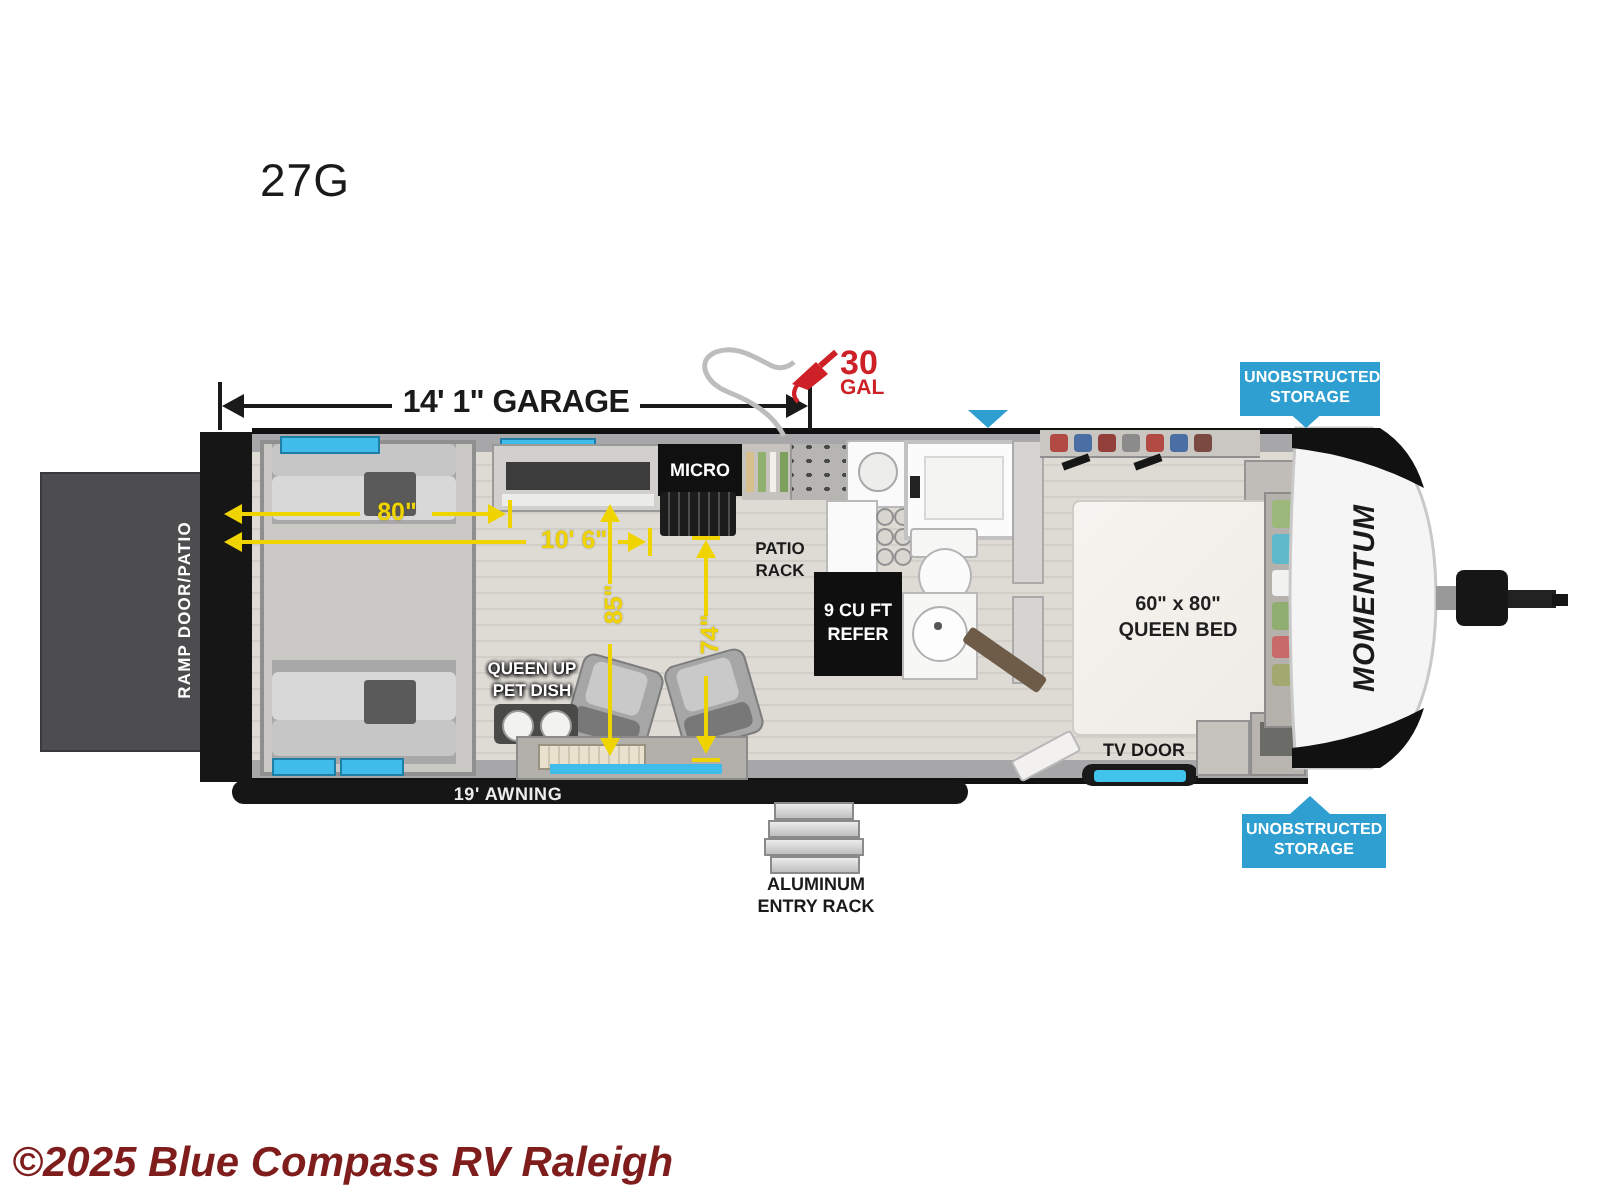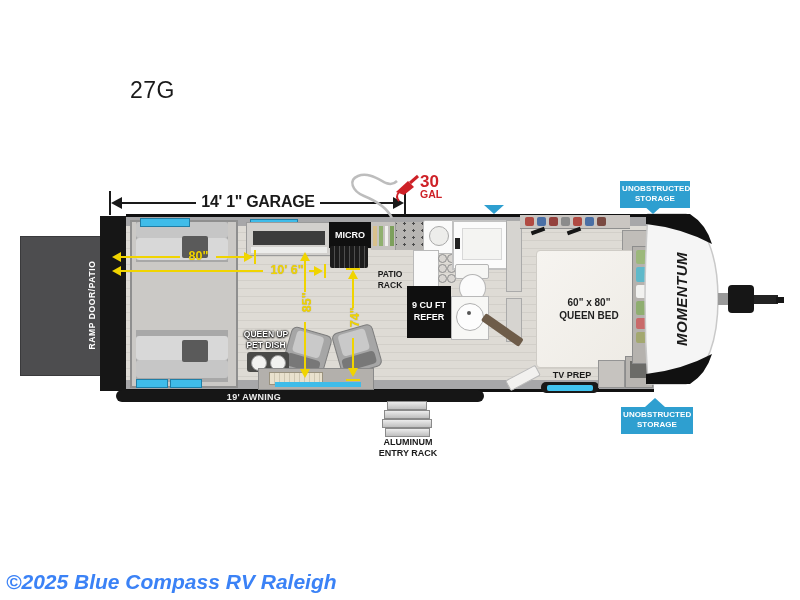--- a/index.html
+++ b/index.html
@@ -118,21 +118,21 @@
   <div class="abs" style="left:531px;top:229px;width:14px;height:4px;background:#161616;transform:rotate(-20deg);"></div>
   <div class="abs" style="left:567px;top:229px;width:14px;height:4px;background:#161616;transform:rotate(-20deg);"></div>
   <div class="abs" style="left:622px;top:230px;width:26px;height:26px;background:#c0bdb9;border:1px solid #949494;"></div>
   <div class="abs" style="left:536px;top:250px;width:104px;height:116px;background:linear-gradient(135deg,#f6f4f0,#eeebe5);
               border:1px solid #cfccc6;border-radius:4px;display:flex;align-items:center;justify-content:center;">
     <div class="abs" style="left:99px;top:24px;width:4px;height:16px;background:#333;"></div>
     <div class="abs" style="left:99px;top:78px;width:4px;height:16px;background:#333;"></div>
     <span style="font-size:10px;font-weight:700;color:#1f1f1f;text-align:center;white-space:pre-line;line-height:1.3;">60" x 80"
 QUEEN BED</span>
   </div>
-  <div class="lbl" style="left:550px;top:370px;width:44px;font-size:9px;">TV PREP</div>
+  <div class="lbl" style="left:550px;top:370px;width:44px;font-size:9px;">TV DOOR</div>
   <div class="abs" style="left:541px;top:382px;width:58px;height:11px;background:#191919;border-radius:5px;">
     <div class="abs" style="left:6px;top:2.5px;width:46px;height:6px;background:#41c3ee;border-radius:2px;"></div>
   </div>
   <div class="abs" style="left:506px;top:372px;width:32px;height:10px;background:#f2f1ef;border:1px solid #b9b9b9;border-radius:2px;transform:rotate(-28deg);"></div>
   <div class="abs" style="left:598px;top:360px;width:25px;height:26px;background:#c6c3bf;border:1px solid #949494;"></div>
   <div class="abs" style="left:625px;top:356px;width:26px;height:30px;background:#b8b5b1;border:1px solid #8c8c8c;">
     <div class="abs" style="left:4px;top:4px;width:17px;height:17px;background:#6b6b68;"></div>
   </div>
 
   <div class="abs" style="left:632px;top:246px;width:26px;height:118px;background:#b5b2ae;border:1px solid #8c8c8c;
@@ -244,14 +244,14 @@
   <div class="tri" style="left:484px;top:205px;border-left:10px solid transparent;border-right:10px solid transparent;border-top:9px solid #2E9FD0;"></div>
 
   <div class="badge" style="left:620px;top:181px;width:66px;font-size:8px;">UNOBSTRUCTED
 STORAGE</div>
   <div class="tri" style="left:643px;top:205px;border-left:10px solid transparent;border-right:10px solid transparent;border-top:9px solid #2E9FD0;"></div>
 
   <div class="tri" style="left:645px;top:398px;border-left:10px solid transparent;border-right:10px solid transparent;border-bottom:9px solid #2E9FD0;"></div>
   <div class="badge" style="left:621px;top:407px;width:68px;font-size:8px;">UNOBSTRUCTED
 STORAGE</div>
 
-  <div style="position:absolute;left:6px;top:570px;font-size:21px;font-weight:700;font-style:italic;color:#3b82f6;text-align:right;">©2025 Blue Compass RV Raleigh</div>
+  <div style="position:absolute;left:6px;top:570px;font-size:21px;font-weight:700;font-style:italic;color:#7f1d1d;text-align:right;">©2025 Blue Compass RV Raleigh</div>
 </div>
 
 </body></html>

